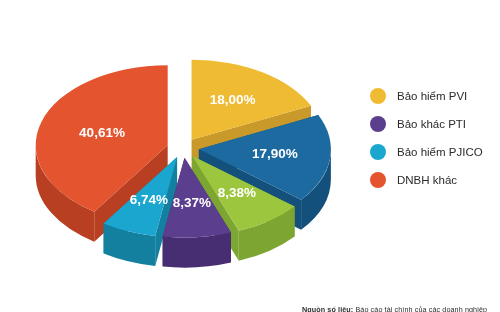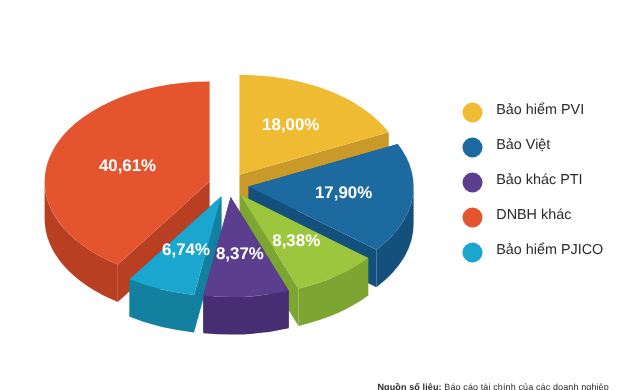--- a/index.html
+++ b/index.html
@@ -36,21 +36,21 @@
     paint-order: stroke;
   }
   #legend {
     position: absolute;
     left: 370px;
     top: 82px;
     width: 130px;
   }
   .legend-row {
     display: flex;
-    align-items: flex-start;
+    align-items: center;
     height: 28px;
   }
   .legend-swatch {
     width: 16px;
     height: 16px;
     border-radius: 50%;
     flex: 0 0 auto;
   }
   .legend-label {
     margin-left: 11px;
@@ -136,33 +136,29 @@
       </g>
     </svg>
 </div>
 
 <div id="legend">
   <div class="legend-row">
     <span class="legend-swatch" style="background: rgb(239, 187, 51);"></span>
     <span class="legend-label">Bảo hiểm PVI</span>
   </div>
   <div class="legend-row">
-    <span class="legend-swatch" style="background: rgb(29, 106, 160);"></span>
-    <span class="legend-label">Bảo Việt</span>
-  </div>
-  <div class="legend-row">
     <span class="legend-swatch" style="background: rgb(91, 62, 142);"></span>
     <span class="legend-label">Bảo khác PTI</span>
   </div>
   <div class="legend-row">
+    <span class="legend-swatch" style="background: rgb(27, 166, 207);"></span>
+    <span class="legend-label">Bảo hiểm PJICO</span>
+  </div>
+  <div class="legend-row">
     <span class="legend-swatch" style="background: rgb(228, 84, 47);"></span>
     <span class="legend-label">DNBH khác</span>
-  </div>
-  <div class="legend-row">
-    <span class="legend-swatch" style="background: rgb(27, 166, 207);"></span>
-    <span class="legend-label">Bảo hiểm PJICO</span>
   </div>
 </div>
 
 <div id="source-note">
   <span class="src-label">Nguồn số liệu:</span>
   <span>Báo cáo tài chính của các doanh nghiệp</span>
 </div>
 
 </body></html>

